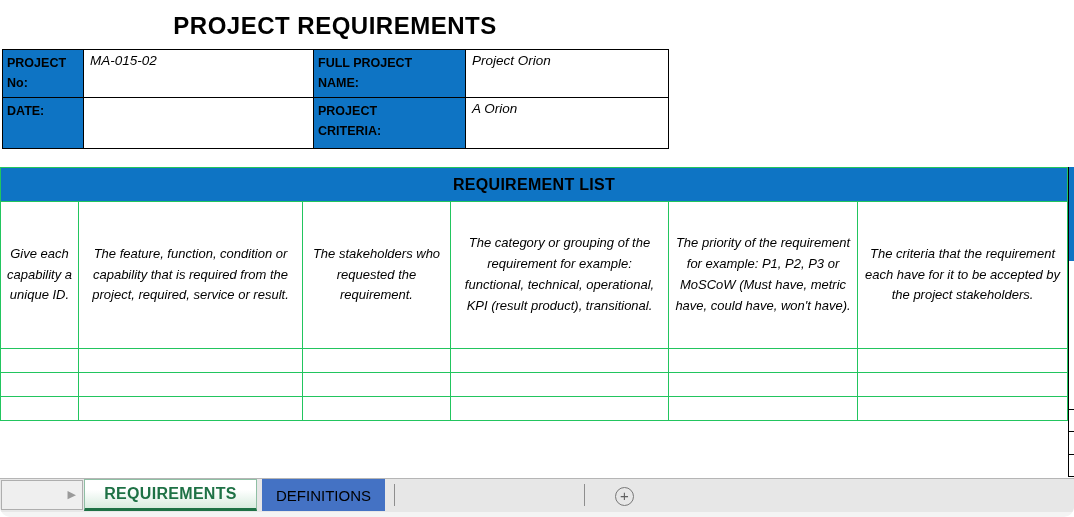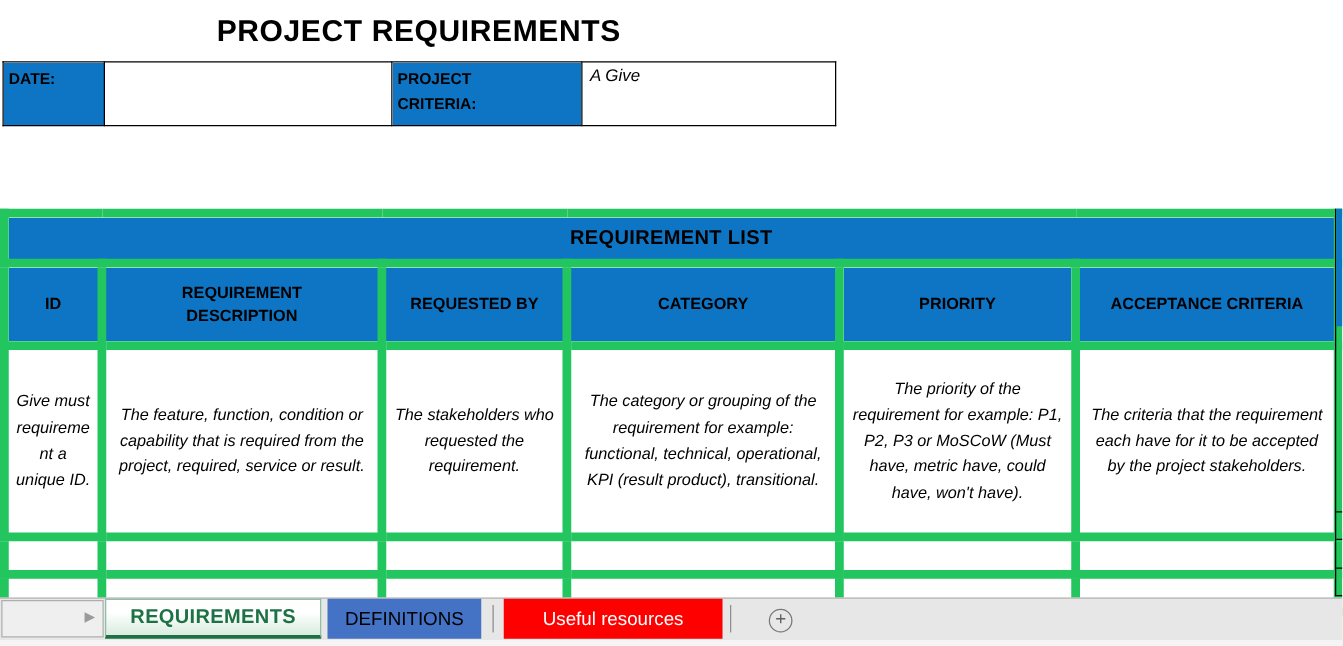--- a/index.html
+++ b/index.html
@@ -1,18 +1,18 @@
 <!DOCTYPE html>
 <html style="--table-header-blue: #0e74c4; --definitions-tab-blue: #4472c4; --resources-tab-red: #fe0000; --requirements-tab-green: #1e7145;"><head>
 <meta charset="utf-8">
 <style>
   html,body { margin:0; padding:0; background:#fff; }
   .screen {
     position:relative; width:1074px; height:517px; overflow:hidden;
-    font-family:"Liberation Sans", sans-serif; color:#000; background:#fff;
+    font-family:"Liberation Sans", sans-serif; color:#000; background:#fff;border-radius:10px;
   }
 
   
   .title {
     position:absolute; left:0; top:12px; width:670px;
     text-align:center; font-size:24px; font-weight:700; letter-spacing:0.5px;
   }
 
   
   .info-table {
@@ -29,21 +29,21 @@
     font-style:italic; font-size:13.5px; padding:3px 6px; background:#fff;
   }
   .info-table tr.r1 td { height:41px; }
   .info-table tr.r2 td { height:44px;margin-left:20px; }
 
   
   .main-table {
     position:absolute; left:0; top:167px;
     border-collapse:collapse; table-layout:fixed; width:1067px;
   }
-  .main-table td, .main-table th { border:7px solid #22c55e; overflow:hidden; }
+  .main-table td, .main-table th { border:1px solid #22c55e; overflow:hidden; }
   .banner-row td {
     background:var(--table-header-blue); height:31px;
     text-align:center; font-weight:700; font-size:16px; letter-spacing:0.3px;
   }
   .header-row th {
     background:var(--table-header-blue); height:59px;
     text-align:center; vertical-align:middle; font-weight:700; font-size:13px;
     line-height:1.45; padding:0 4px;
   }
   .header-row th.wrap { padding:0 36px; }
@@ -109,52 +109,50 @@
   <div class="title">PROJECT REQUIREMENTS</div>
 
   <table class="info-table">
     <colgroup>
         <col style="width:81px">
         <col style="width:230px">
         <col style="width:152px">
         <col style="width:203px">
       </colgroup>
     <tbody>
+        <tr class="r1">
+      <td class="lbl">PROJECT No:</td>
+      <td class="val">MA-015-02</td>
+      <td class="lbl force-wrap">FULL PROJECT NAME:</td>
+      <td class="val">Project Orion</td>
+    </tr>
     <tr class="r2">
       <td class="lbl">DATE:</td>
       <td class="val"></td>
       <td class="lbl force-wrap">PROJECT CRITERIA:</td>
-      <td class="val">A Give</td>
+      <td class="val">A Orion</td>
     </tr>
   </tbody>
     </table>
 
   <table class="main-table">
     <colgroup>
       <col style="width:78px">
         <col style="width:224px">
         <col style="width:148px">
       <col style="width:218px">
         <col style="width:189px">
         <col style="width:210px">
     </colgroup>
     <tbody>
         <tr class="banner-row">
       <td colspan="6">REQUIREMENT LIST</td>
     </tr>
-    <tr class="header-row">
-      <th>ID</th>
-      <th class="wrap">REQUIREMENT DESCRIPTION</th>
-      <th>REQUESTED BY</th>
-      <th>CATEGORY</th>
-      <th>PRIORITY</th>
-      <th>ACCEPTANCE CRITERIA</th>
-    </tr>
     <tr class="desc-row">
-      <td>Give must requirement a unique ID.</td>
+      <td>Give each capability a unique ID.</td>
       <td>The feature, function, condition or capability that is required from the project, required, service or result.</td>
       <td>The stakeholders who requested the requirement.</td>
       <td>The category or grouping of the requirement for example: functional, technical, operational, KPI (result product), transitional.</td>
       <td>The priority of the requirement for example: P1, P2, P3 or MoSCoW (Must have, metric have, could have, won't have).</td>
       <td>The criteria that the requirement each have for it to be accepted by the project stakeholders.</td>
     </tr>
     </tbody>
       <tbody>
         <tr class="empty-row">
           <td></td>
@@ -190,21 +188,20 @@
   <div class="sliver-line" style="top:454px"></div>
   <div class="sliver-line" style="top:476px"></div>
 
   <div class="tabbar">
     <div class="nav-panel">
       <span class="nav-arrow">▶</span>
     </div>
     <div class="sheet-tab tab-definitions">DEFINITIONS</div>
     <div class="sheet-tab tab-requirements">REQUIREMENTS</div>
     <div class="tab-sep sep-1"></div>
-    <div class="sheet-tab tab-resources">Useful resources</div>
     <div class="tab-sep sep-2"></div>
     <div class="add-sheet">
       <span>+</span>
     </div>
 
   </div>
   <div class="bottom-strip"></div>
 
 </div>
 

